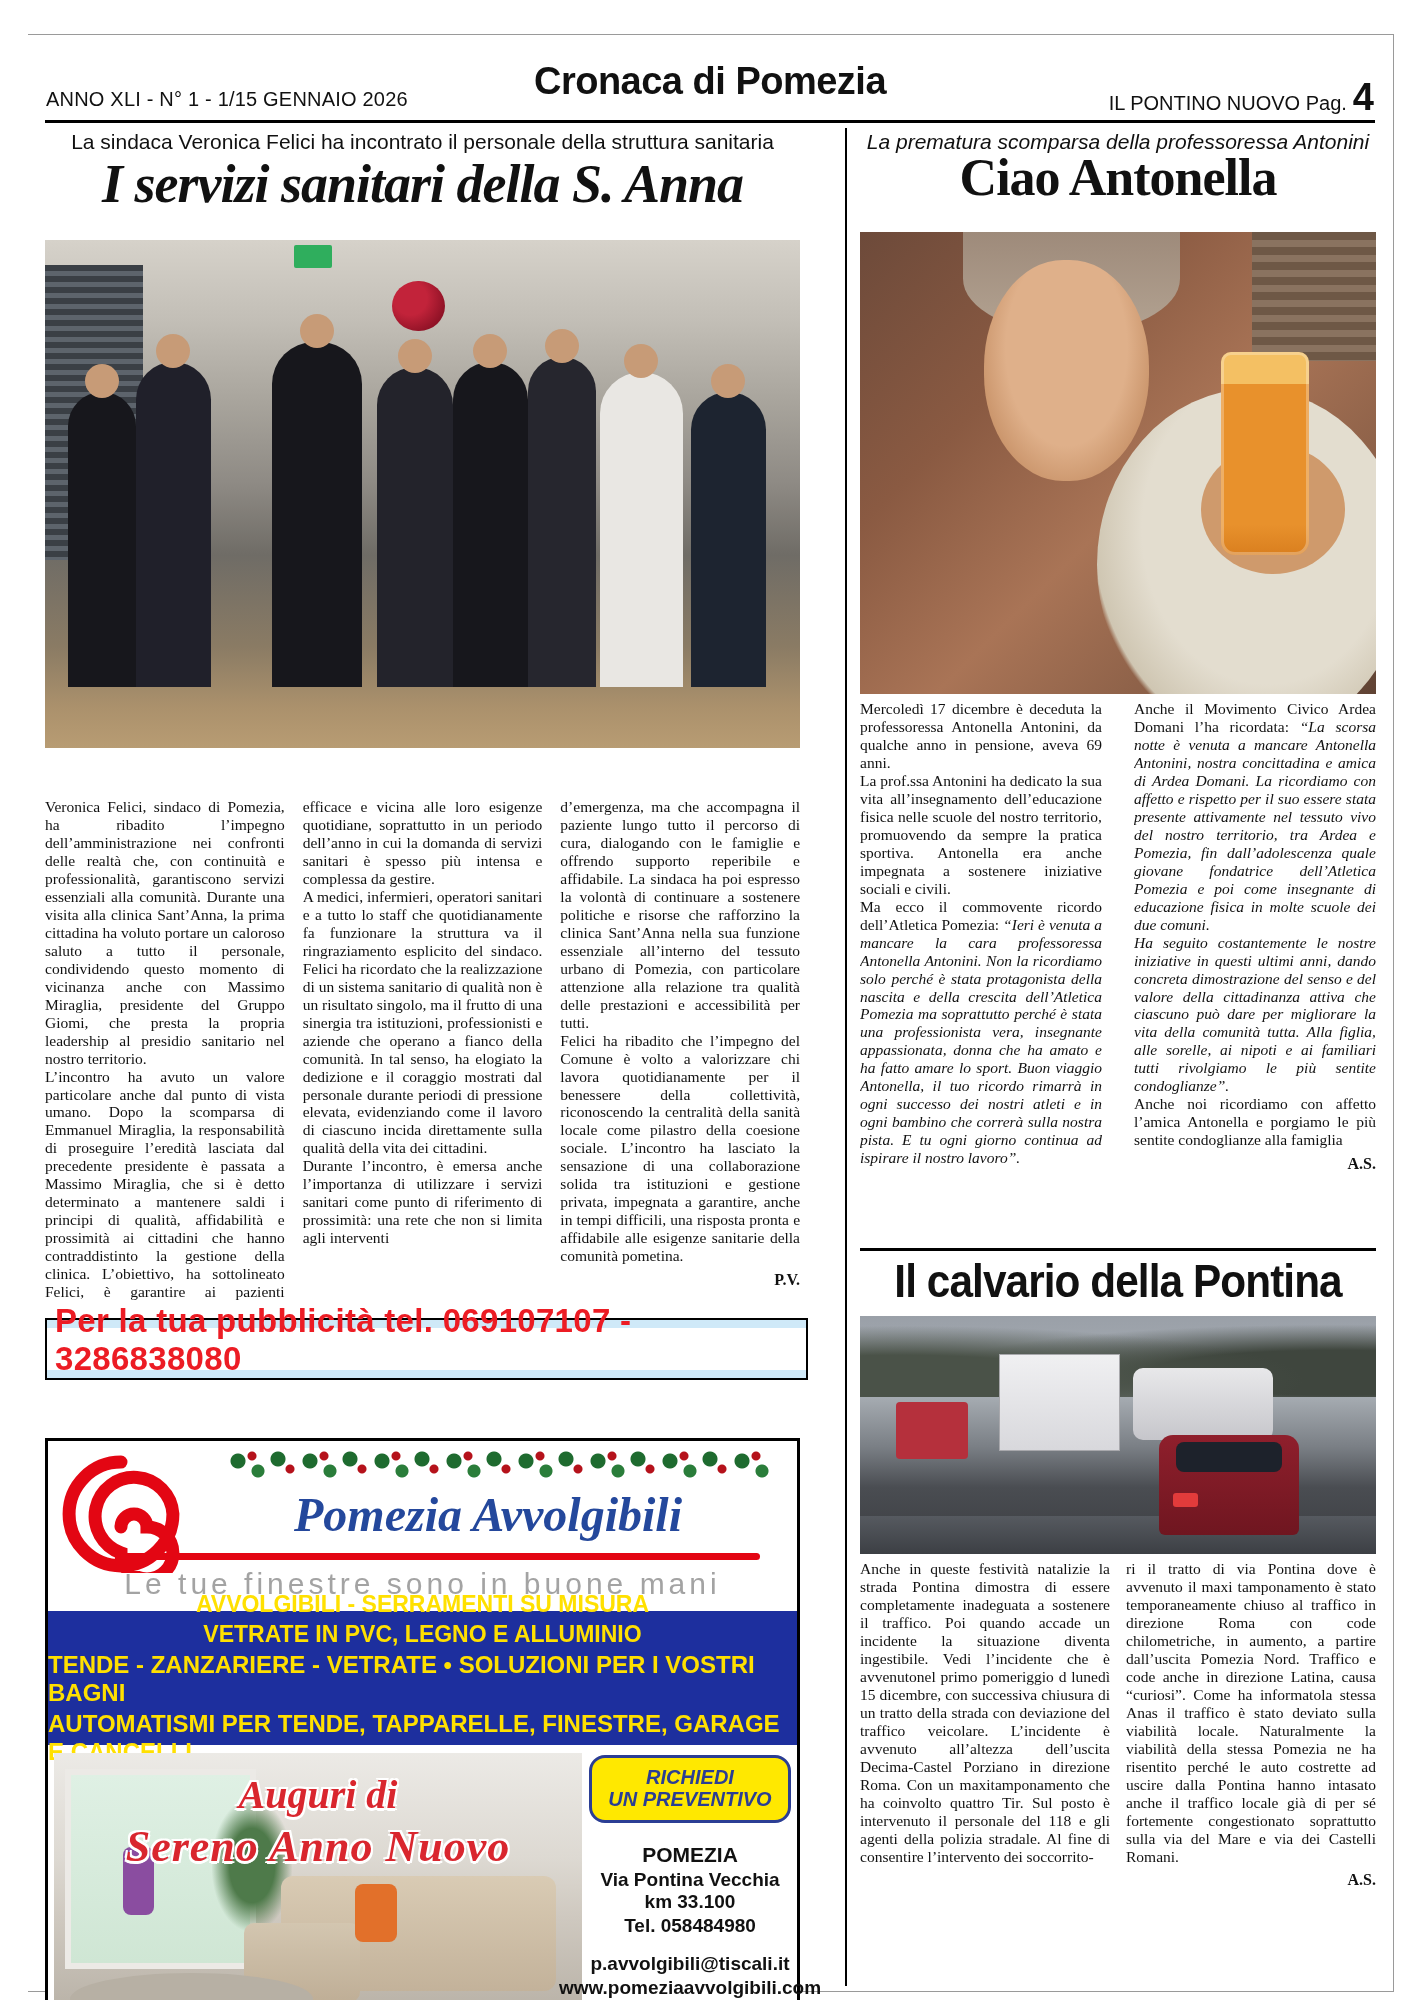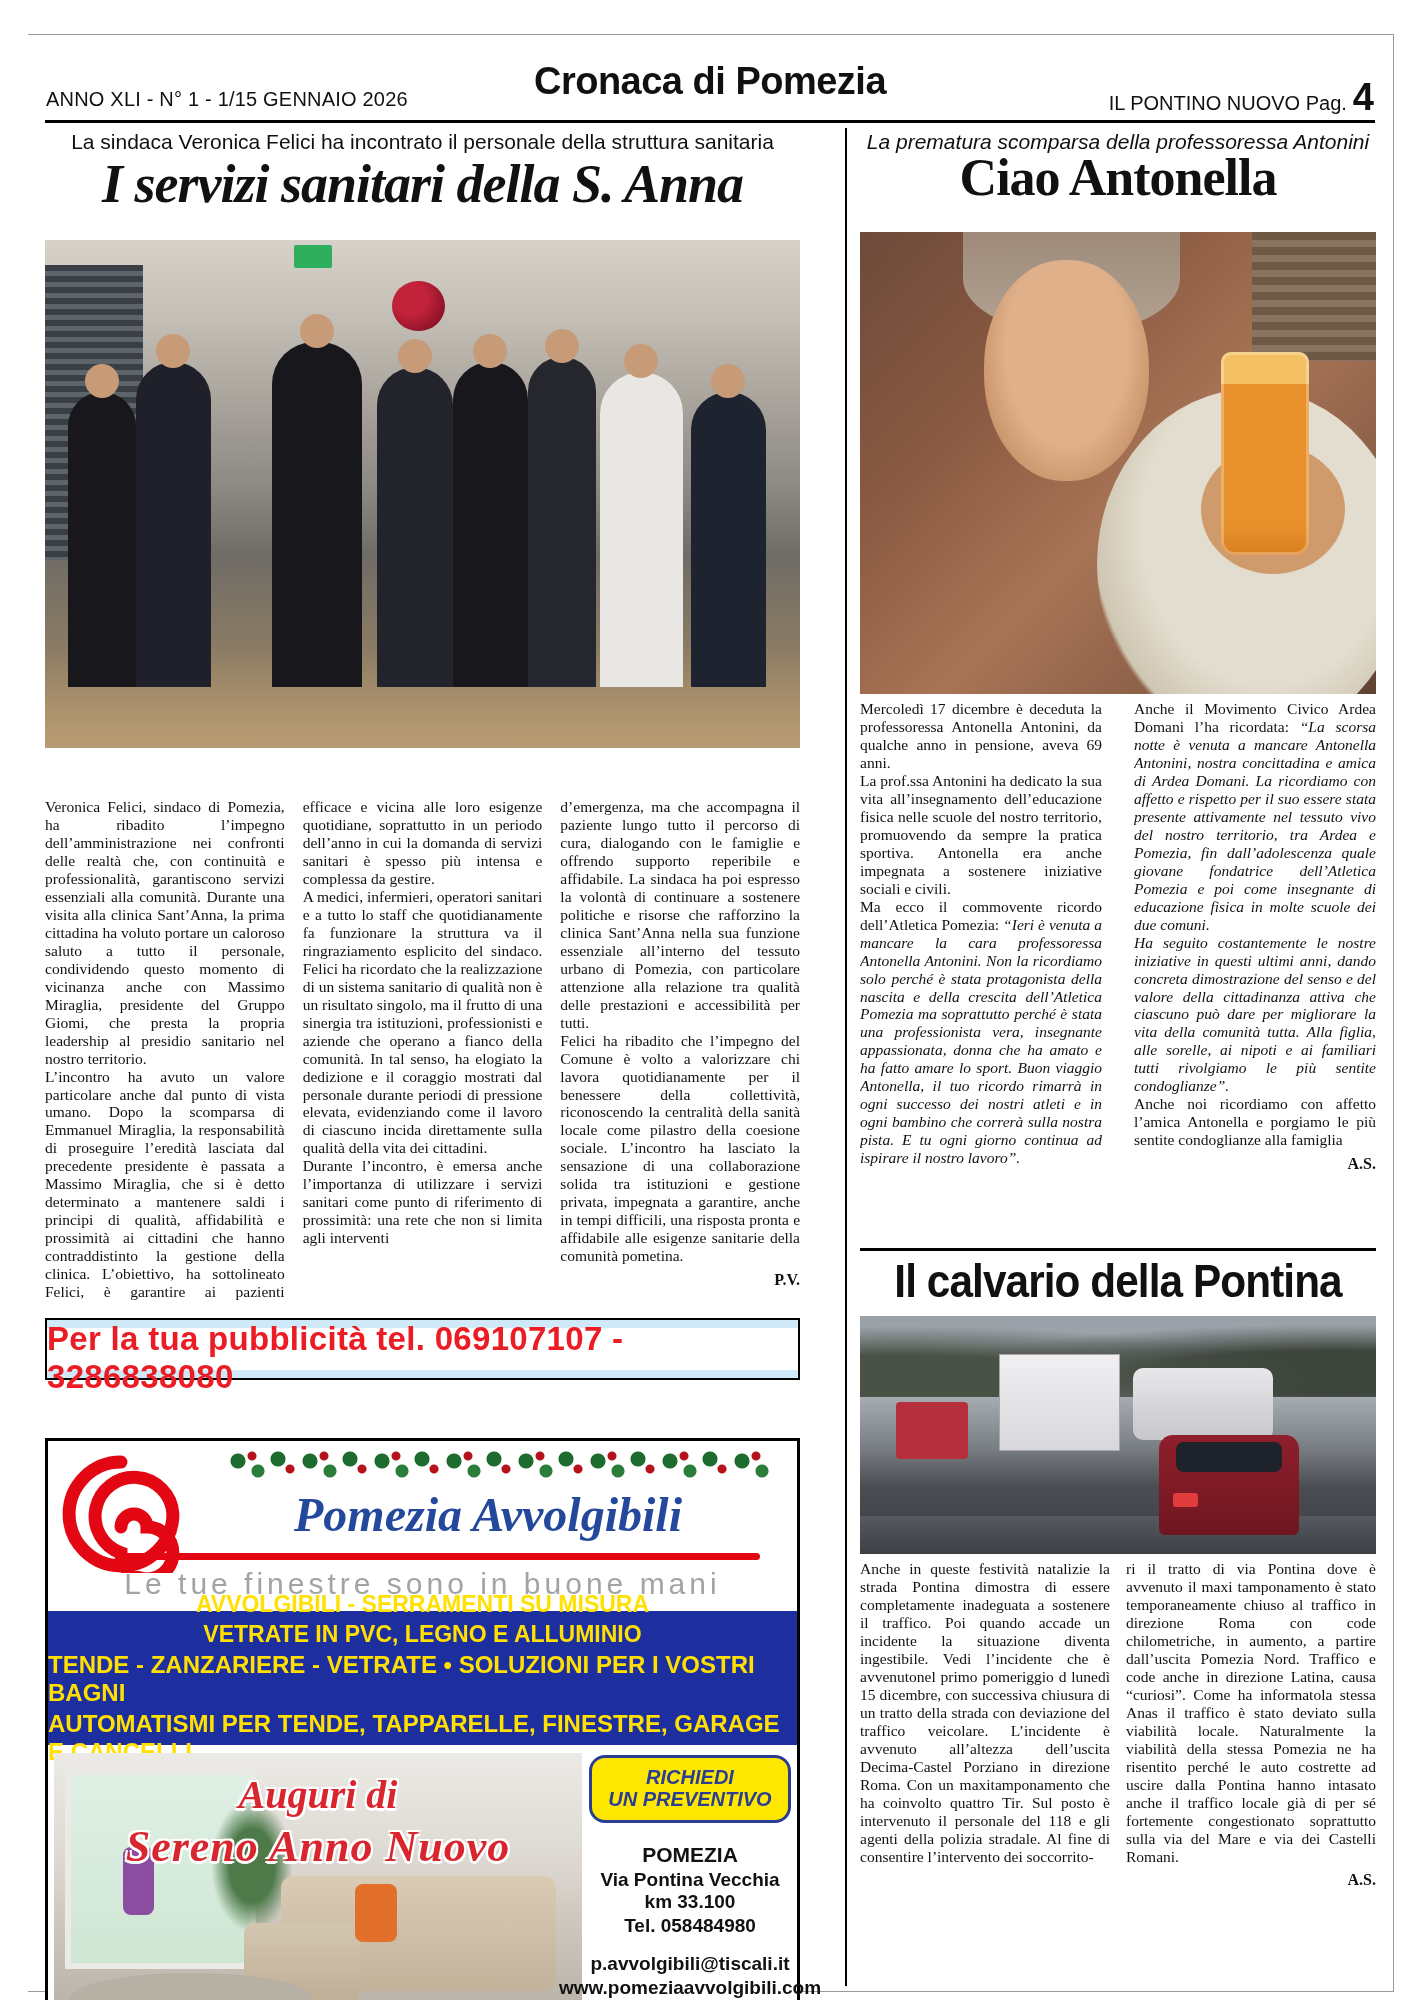--- a/index.html
+++ b/index.html
@@ -43,21 +43,21 @@
   .f8{left:85.5%;top:30%;width:10%;height:58%;background:#1d2430;}
 
   .l-cols{position:absolute;left:45px;top:764px;width:755px;height:538px;display:flex;gap:18px;}
   .col{flex:1;overflow:hidden;font-size:15.5px;line-height:1.16;text-align:justify;margin-top:34px;}
   .coltext{white-space:pre-line;hyphens:auto;}
   .byline{text-align:right;font-weight:700;font-size:16px;margin-top:6px;}
 
   
   .ad-banner{position:absolute;left:45px;top:1318px;width:751px;height:58px;border:2px solid #000;
      background:linear-gradient(180deg,#cfe9f8 0%,#cfe9f8 14%,#fff 14%,#fff 86%,#cfe9f8 86%,#cfe9f8 100%);
-     display:flex;align-items:flex-start;justify-content:center;}
+     display:flex;align-items:flex-end;justify-content:center;padding-left:8px;}
   .ad-banner span{font:700 33px "Liberation Sans",sans-serif;color:#ec1c24;letter-spacing:.3px;}
 
   
   .avv{position:absolute;left:45px;top:1438px;width:749px;height:582px;border:3px solid #000;background:#fff;}
   .avv-logo{position:absolute;left:14px;top:14px;width:118px;height:118px;}
   .garland{position:absolute;left:180px;top:8px;width:545px;height:34px;background:
      radial-gradient(circle at 10px 12px,#1e6b2f 7px,transparent 8px),
      radial-gradient(circle at 30px 22px,#2a7d3a 6px,transparent 7px),
      radial-gradient(circle at 50px 10px,#1e6b2f 7px,transparent 8px),
      radial-gradient(circle at 24px 7px,#b5121b 4px,transparent 5px),

